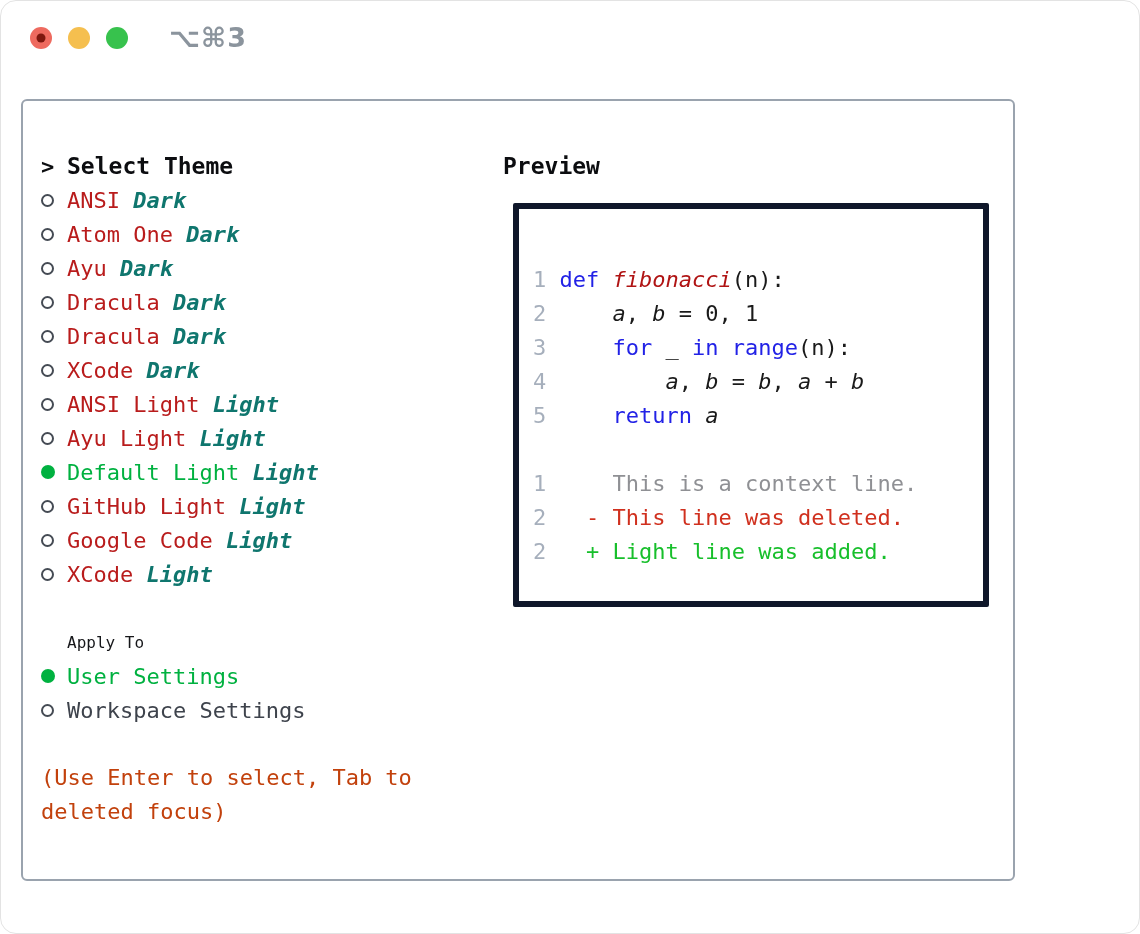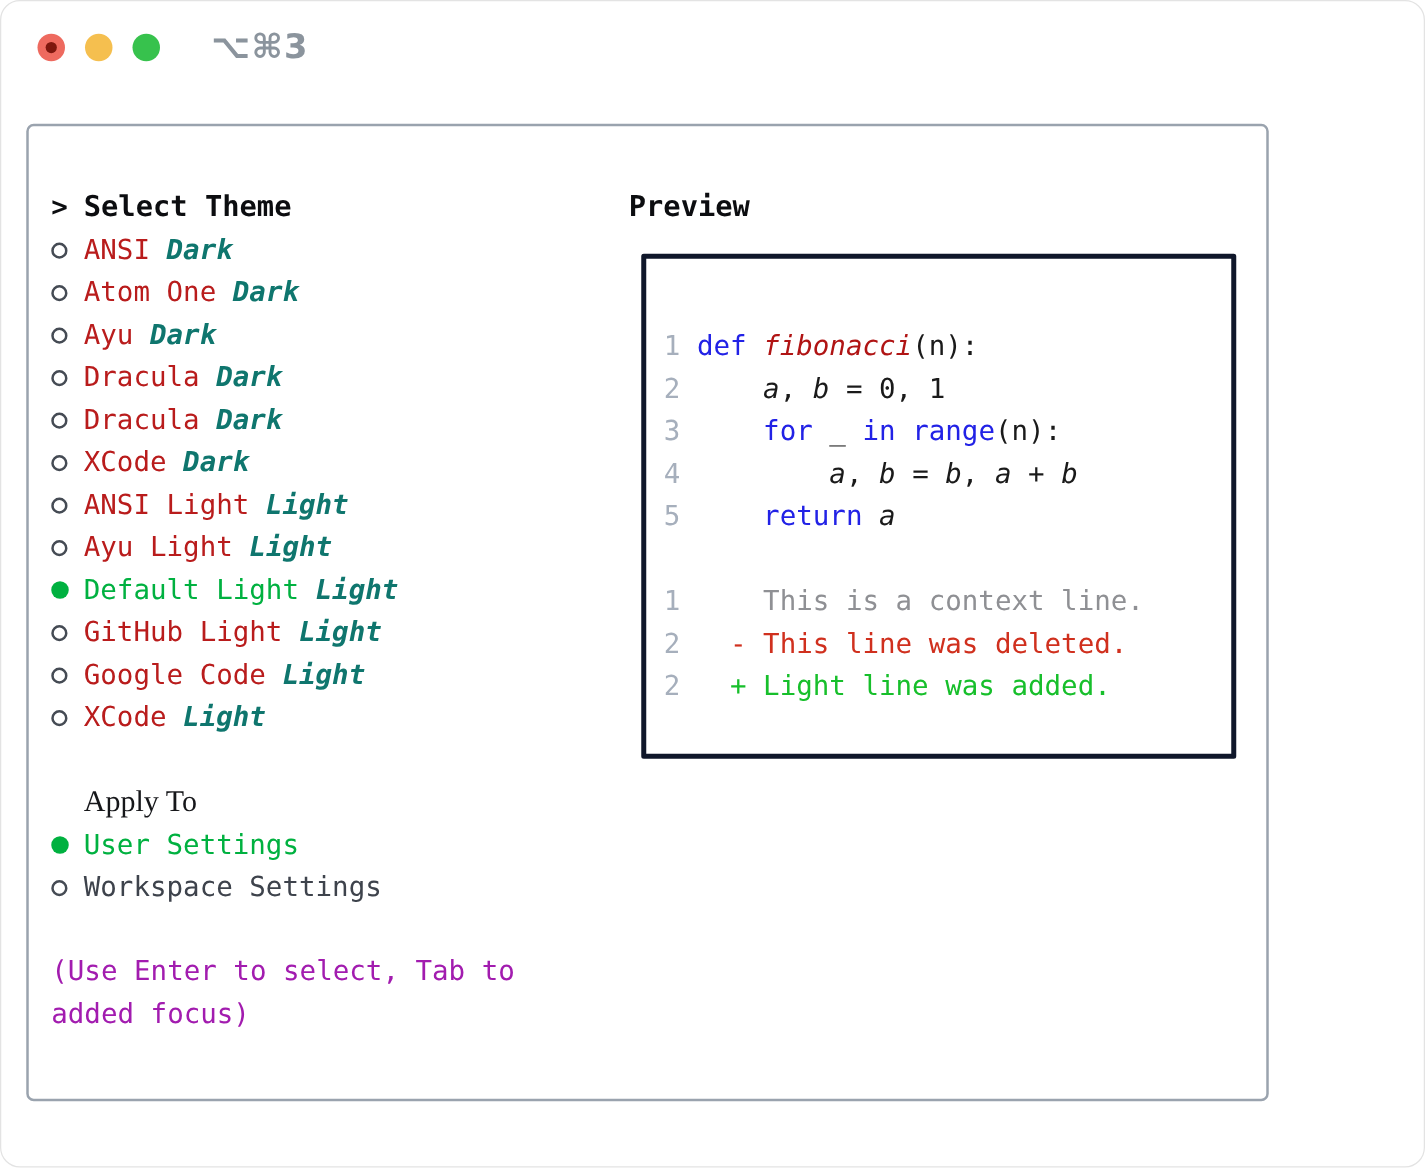--- a/index.html
+++ b/index.html
@@ -38,34 +38,34 @@
   .pointer { font-weight:bold; color:#0c0d10; font-size:22px; }
   .list-title { font-weight:bold; color:#0c0d10; font-size:23px; }
   .radio {
     width:13px; height:13px; border-radius:50%;
     border:2px solid #454b54; background:transparent;
   }
   .row.selected .radio { border:0; background:#00b140; width:14px; height:14px; }
   .theme-label { font-size:22px; color:#b91c1c; }
   .row.selected .theme-label, .row.selected .apply-label { color:#00b140; }
   .variant { font-size:22px; color:#0f766e; font-style:italic;font-weight:bold; }
-  .apply-title { font-size:24px; color:#16171a;font-family:Liberation Serif, serif; }
+  .apply-title { font-size:16px; color:#16171a; }
   .apply-label { font-size:22px; color:#3e434c; }
   .spacer { height:34px; }
-  .hint { font-size:22px; color:#a21caf; line-height:34px; white-space:pre; }
+  .hint { font-size:22px; color:#c2410c; line-height:34px; white-space:pre; }
 
   
   .right-title {
     position:absolute; left:480px; top:48px; height:34px;
     display:flex; align-items:center;
     font-weight:bold; font-size:23px; color:#0c0d10;
   }
   .preview-box {
     position:absolute; left:490px; top:102px; width:476px; height:404px;
-    border:4px solid #0f172a; border-radius:2px; background:#ffffff;
+    border:6px solid #0f172a; border-radius:2px; background:#ffffff;
     padding:20px 0 0 14px; overflow:hidden;
   }
   .pline { height:34px; line-height:34px; font-size:22px; white-space:pre; color:#1a1a1a; }
   .ln { color:#a6afbc; }
   .tok-kw { color:#2222e6; }
   .tok-fn { color:#b01414; font-style:italic; }
   .tok-var { font-style:italic; color:#1a1a1a; }
   .diff-context { color:#8f9094; }
   .diff-deleted { color:#d0301e; }
   .diff-added { color:#17bf2b; }
@@ -118,21 +118,21 @@
       </div>
 
       <div id="apply-options">
           <div class="row selected"><span class="cell-icon"><span class="radio"></span></span><span class="apply-label">User Settings</span></div>
           <div class="row"><span class="cell-icon"><span class="radio"></span></span><span class="apply-label">Workspace Settings</span></div>
         </div>
 
       <div class="spacer"></div>
 
       <div class="hint">(Use Enter to select, Tab to</div>
-      <div class="hint">added focus)</div>
+      <div class="hint">deleted focus)</div>
     </div>
 
     <div class="right-title">Preview</div>
 
     <div class="preview-box">
       <div class="pline"></div>
       <div id="code-lines">
           <div class="pline"><span class="ln">1 </span><span class="tok-kw">def</span><span> </span><span class="tok-fn">fibonacci</span><span>(n):</span></div>
           <div class="pline"><span class="ln">2 </span><span>    </span><span class="tok-var">a</span><span>, </span><span class="tok-var">b</span><span> = 0, 1</span></div>
           <div class="pline"><span class="ln">3 </span><span>    </span><span class="tok-kw">for</span><span> _ </span><span class="tok-kw">in</span><span> </span><span class="tok-kw">range</span><span>(n):</span></div>

